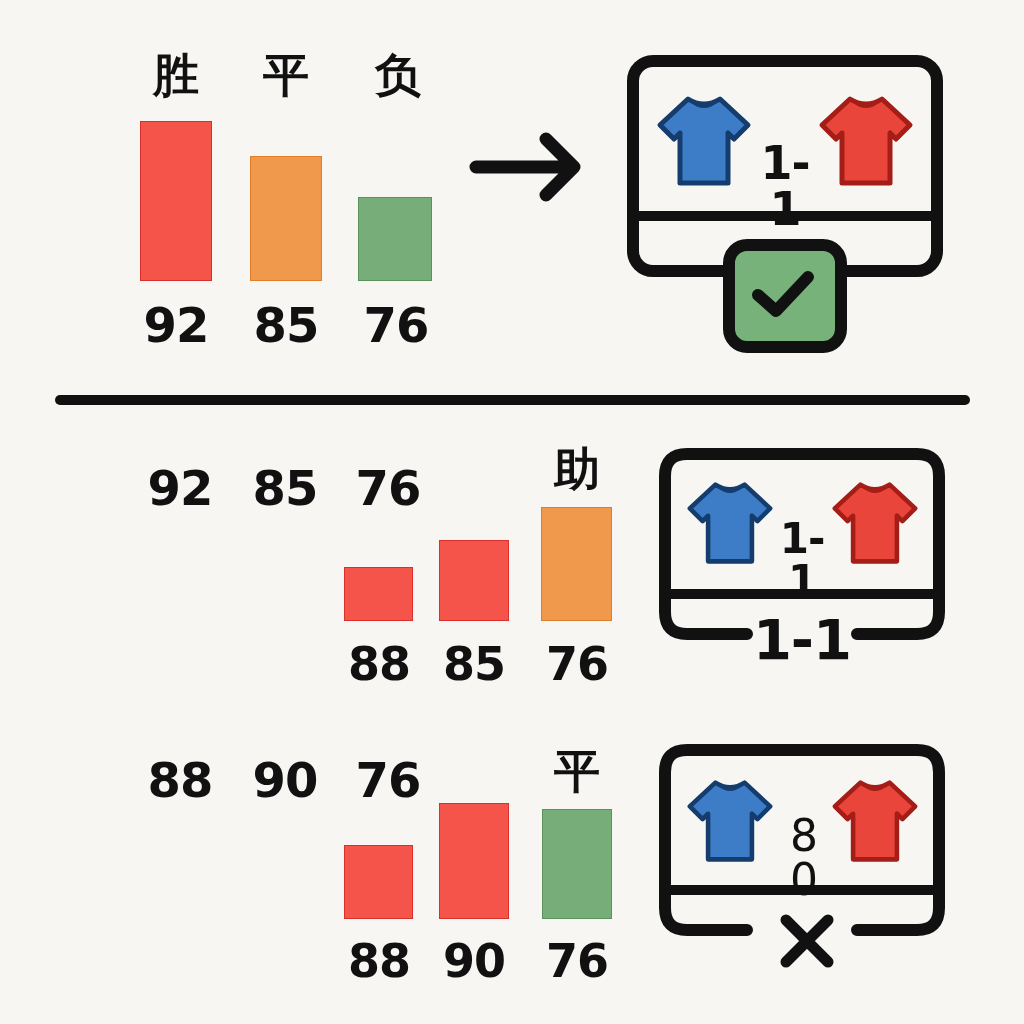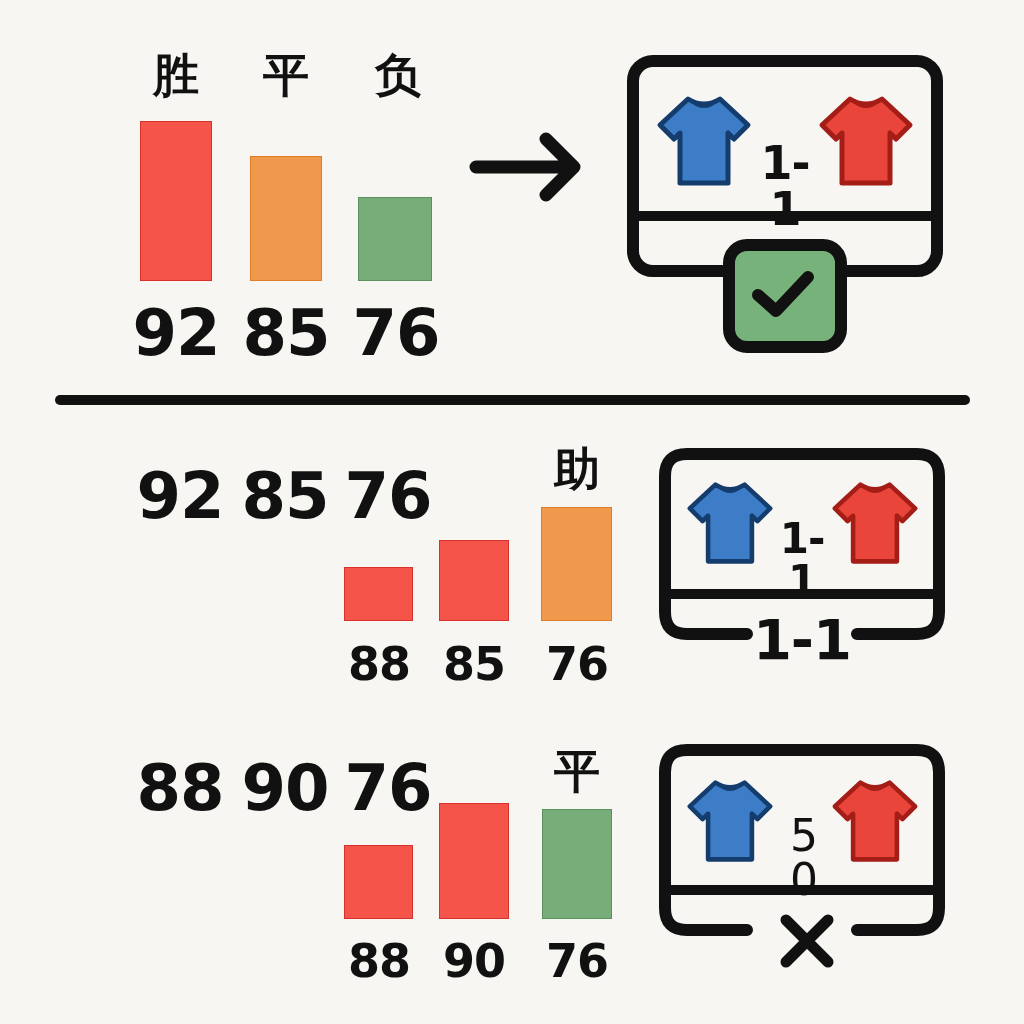--- a/index.html
+++ b/index.html
@@ -1,20 +1,20 @@
 <!DOCTYPE html>
 <html><head>
 <meta charset="utf-8">
 <style>
   html, body { margin:0; padding:0; }
   body { width:1024px; height:1024px; background:#f7f6f3; position:relative; overflow:hidden;
          font-family:"DejaVu Sans", "Liberation Sans", sans-serif; color:#111; }
   .abs { position:absolute; }
   .cjk { font-weight:bold; font-size:46px; line-height:1; text-align:center; }
-  .num { font-weight:bold; font-size:64px; line-height:1; text-align:center; letter-spacing:-1px; }
+  .num { font-weight:bold; font-size:48px; line-height:1; text-align:center; letter-spacing:-1px; }
   .num-sm { font-weight:bold; font-size:46px; line-height:1; text-align:center; letter-spacing:-1px; }
   .bar { position:absolute; box-sizing:border-box; }
   .divider { position:absolute; left:55px; top:395px; width:915px; height:10px; background:#111; border-radius:5px; }
   svg { position:absolute; overflow:visible; }
 </style>
 </head>
 <body>
 
 <div>
   <div class="abs cjk" style="left:140px;top:52px;width:72px;">胜</div>
@@ -106,21 +106,21 @@
 
   <div>
     <svg style="left:657px;top:742px;" width="290" height="200" viewBox="0 0 290 200">
       <path d="M90 188 H30 Q8 188 8 166 V30 Q8 8 30 8 H260 Q282 8 282 30 V166 Q282 188 260 188 H200" fill="none" stroke="#111" stroke-width="12" stroke-linecap="round"></path>
       <line x1="8" y1="148" x2="282" y2="148" stroke="#111" stroke-width="10"></line>
     </svg>
     <svg style="left:686px;top:779px;" width="88" height="84" viewBox="0 0 96 92">
       <path d="M32 4 Q48 14 64 4 L92 30 L78 44 L72 38 L72 88 L24 88 L24 38 L18 44 L4 30 Z" fill="#3d7cc7" stroke="#143d6e" stroke-width="5" stroke-linejoin="round"></path>
       <path d="M36 6 Q48 16 60 6" fill="none" stroke="#143d6e" stroke-width="4"></path>
     </svg>
-    <div class="abs num" style="left:768px;top:814px;width:74px;font-size:44px;letter-spacing:2px;font-weight:normal;">5 0</div>
+    <div class="abs num" style="left:768px;top:814px;width:74px;font-size:44px;letter-spacing:2px;font-weight:normal;">8 0</div>
     <svg style="left:831px;top:779px;" width="88" height="84" viewBox="0 0 96 92">
       <path d="M32 4 Q48 14 64 4 L92 30 L78 44 L72 38 L72 88 L24 88 L24 38 L18 44 L4 30 Z" fill="#e9453a" stroke="#a51d17" stroke-width="5" stroke-linejoin="round"></path>
       <path d="M36 6 Q48 16 60 6" fill="none" stroke="#a51d17" stroke-width="4"></path>
     </svg>
     <svg style="left:778px;top:912px;" width="58" height="58" viewBox="0 0 58 58">
       <path d="M8 8 L50 50 M50 8 L8 50" stroke="#111" stroke-width="11" stroke-linecap="round"></path>
     </svg>
   </div>
 </div>
 

